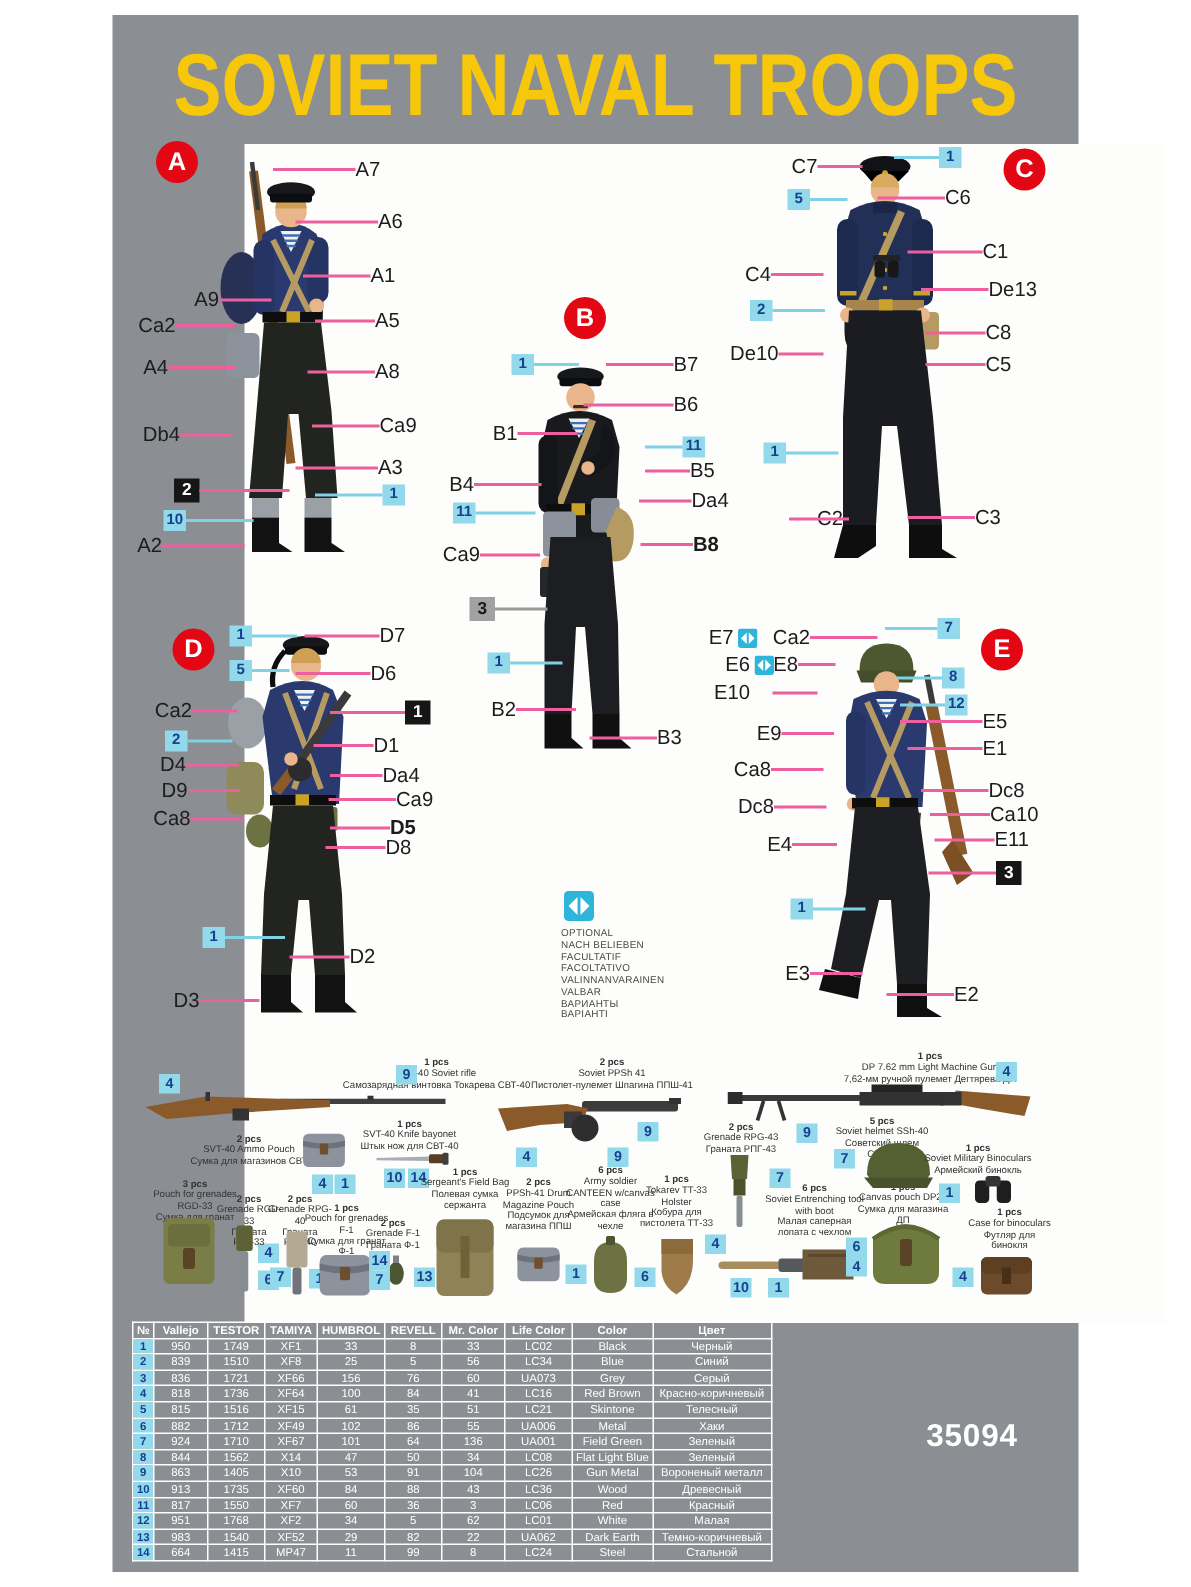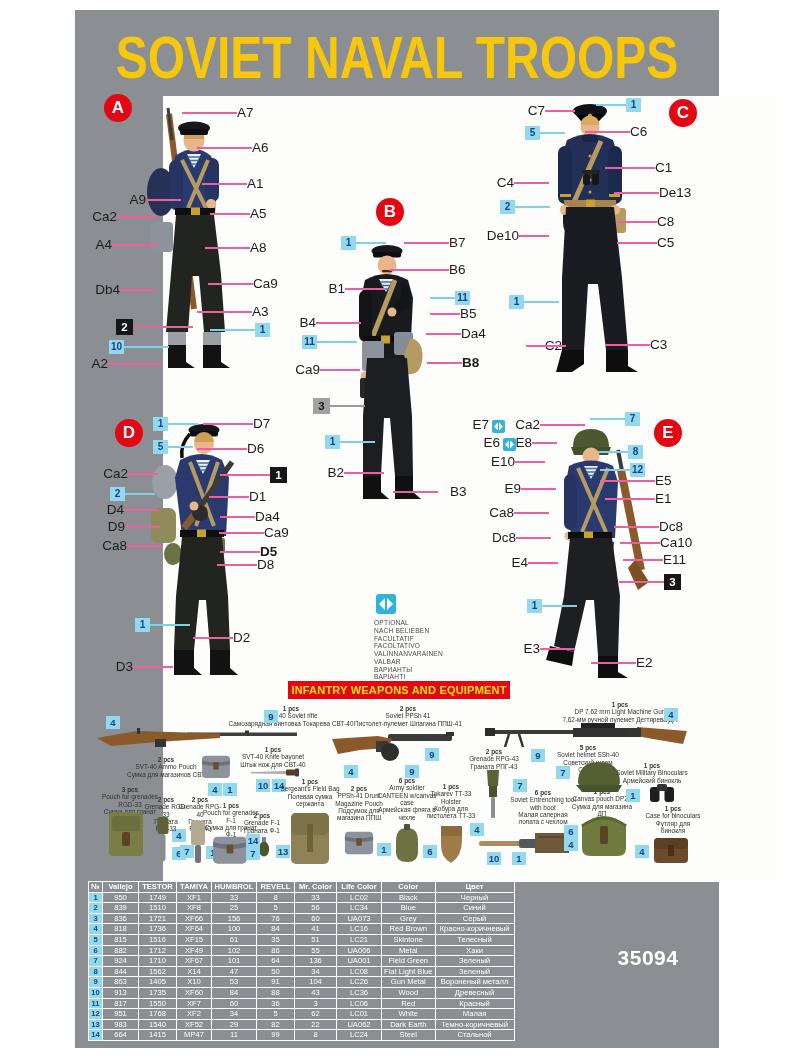--- a/index.html
+++ b/index.html
@@ -213,21 +213,20 @@
         <div>NACH BELIEBEN</div>
         <div>FACULTATIF</div>
         <div>FACOLTATIVO</div>
         <div>VALINNANVARAINEN</div>
         <div>VALBAR</div>
         <div>ВАРИАНТЫ</div>
         <div>ВАРІАНТІ</div>
       </div>
   </div>
 
-  <div class="banner">INFANTRY WEAPONS AND EQUIPMENT</div>
 
   <div id="annotations">
       <div class="badge" style="left: 104px; top: 94px;">A</div>
       <div class="co-part" style="left: 237px; top: 113px; transform: translateY(-50%);">A7</div>
       <div class="lline pink" style="top: 112px; width: 55px; left: 182px;"></div>
       <div class="co-part" style="left: 252px; top: 148px; transform: translateY(-50%);">A6</div>
       <div class="lline pink" style="top: 147px; width: 55px; left: 197px;"></div>
       <div class="co-part" style="left: 146px; top: 200px; transform: translateY(-50%) translateX(-100%);">A9</div>
       <div class="lline pink" style="top: 199px; width: 35px; left: 146px;"></div>
       <div class="co-part" style="left: 117px; top: 217px; transform: translateY(-50%) translateX(-100%);">Ca2</div>
@@ -276,21 +275,21 @@
       <div class="co-part" style="left: 320px; top: 370px; transform: translateY(-50%) translateX(-100%);">Ca9</div>
       <div class="lline pink" style="top: 369px; width: 40px; left: 320px;"></div>
       <div class="co-part" style="left: 462px; top: 363px; transform: translateY(-50%); font-weight: bold;">B8</div>
       <div class="lline pink" style="top: 362px; width: 35px; left: 427px;"></div>
       <div class="co-stepgray" style="left: 330px; top: 406px; transform: translateY(-50%) translateX(-100%);">3</div>
       <div class="lline gray" style="top: 405px; width: 35px; left: 330px;"></div>
       <div class="co-paint" style="left: 340px; top: 442px; transform: translateY(-50%) translateX(-100%);">1</div>
       <div class="lline cyan" style="top: 441px; width: 35px; left: 340px;"></div>
       <div class="co-part" style="left: 344px; top: 473px; transform: translateY(-50%) translateX(-100%);">B2</div>
       <div class="lline pink" style="top: 472px; width: 40px; left: 344px;"></div>
-      <div class="co-part" style="left: 438px; top: 492px; transform: translateY(-50%); margin-left: 12px;">B3</div>
+      <div class="co-part" style="left: 438px; top: 492px; transform: translateY(-50%);">B3</div>
       <div class="lline pink" style="top: 491px; width: 45px; left: 393px;"></div>
       <div class="badge" style="left: 669px; top: 99px;">C</div>
       <div class="co-part" style="left: 545px; top: 111px; transform: translateY(-50%) translateX(-100%);">C7</div>
       <div class="lline pink" style="top: 110px; width: 30px; left: 545px;"></div>
       <div class="co-paint" style="left: 626px; top: 105px; transform: translateY(-50%);">1</div>
       <div class="lline cyan" style="top: 104px; width: 30px; left: 596px;"></div>
       <div class="co-paint" style="left: 540px; top: 133px; transform: translateY(-50%) translateX(-100%);">5</div>
       <div class="lline cyan" style="top: 132px; width: 25px; left: 540px;"></div>
       <div class="co-part" style="left: 630px; top: 132px; transform: translateY(-50%);">C6</div>
       <div class="lline pink" style="top: 131px; width: 45px; left: 585px;"></div>
@@ -361,21 +360,21 @@
       <div class="co-part" style="left: 540px; top: 425px; transform: translateY(-50%) translateX(-100%);">Ca2</div>
       <div class="lline pink" style="top: 424px; width: 45px; left: 540px;"></div>
       <div class="co-part" style="left: 500px; top: 443px; transform: translateY(-50%) translateX(-100%);">E6</div>
       <div class="optmini" style="left: 503px; top: 436.5px;"><svg viewBox="0 0 20 20">
           <rect width="20" height="20" rx="3" fill="#2fb4da"></rect>
           <path d="M9 4 3 10 9 16Z" fill="#fff"></path>
           <path d="M11 4 17 10 11 16Z" fill="#fff"></path>
         </svg></div>
       <div class="co-part" style="left: 532px; top: 443px; transform: translateY(-50%) translateX(-100%);">E8</div>
       <div class="lline pink" style="top: 442px; width: 25px; left: 532px;"></div>
-      <div class="co-part" style="left: 515px; top: 462px; transform: translateY(-50%) translateX(-100%);">E10</div>
+      <div class="co-part" style="left: 500px; top: 462px; transform: translateY(-50%) translateX(-100%);">E10</div>
       <div class="lline pink" style="top: 461px; width: 30px; left: 515px;"></div>
       <div class="co-paint" style="left: 625px; top: 419px; transform: translateY(-50%);">7</div>
       <div class="lline cyan" style="top: 418px; width: 35px; left: 590px;"></div>
       <div class="co-paint" style="left: 628px; top: 452px; transform: translateY(-50%);">8</div>
       <div class="lline cyan" style="top: 451px; width: 30px; left: 598px;"></div>
       <div class="co-paint" style="left: 630px; top: 470px; transform: translateY(-50%);">12</div>
       <div class="lline cyan" style="top: 469px; width: 30px; left: 600px;"></div>
       <div class="co-part" style="left: 521px; top: 489px; transform: translateY(-50%) translateX(-100%);">E9</div>
       <div class="lline pink" style="top: 488px; width: 35px; left: 521px;"></div>
       <div class="co-part" style="left: 655px; top: 481px; transform: translateY(-50%);">E5</div>

